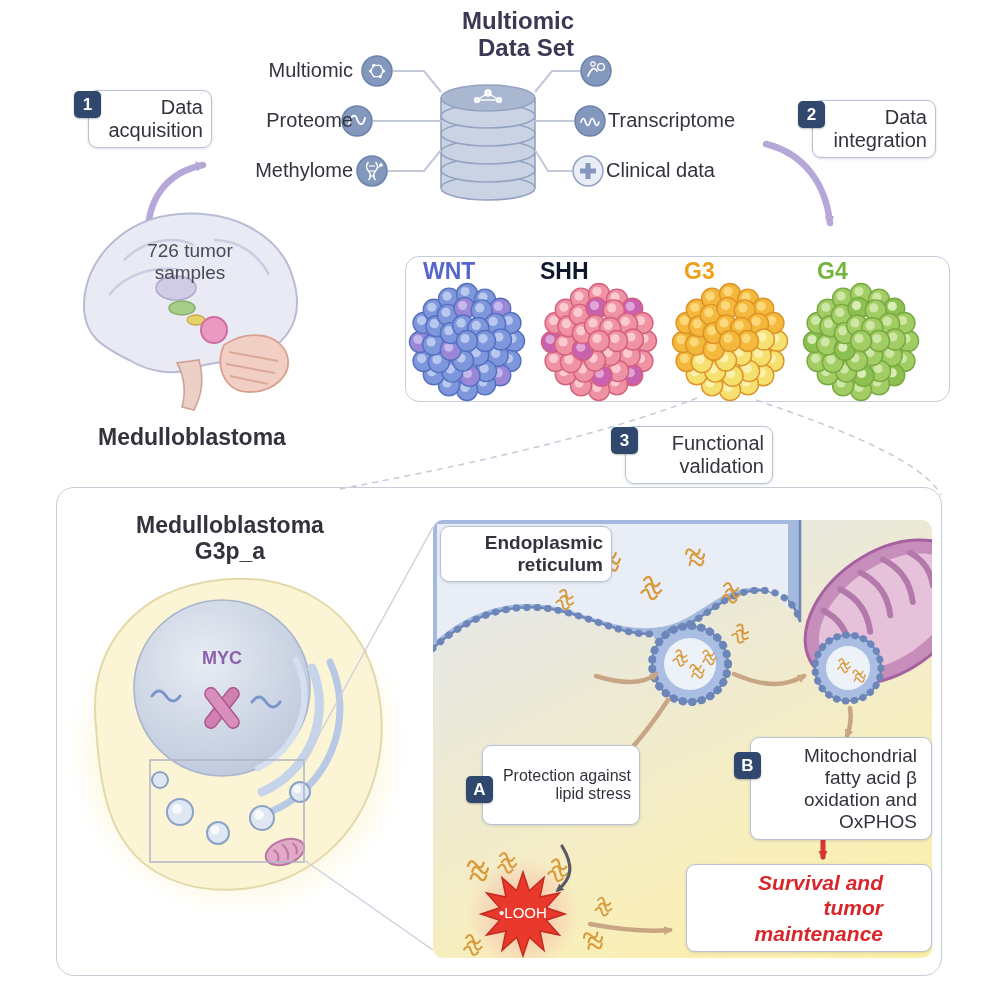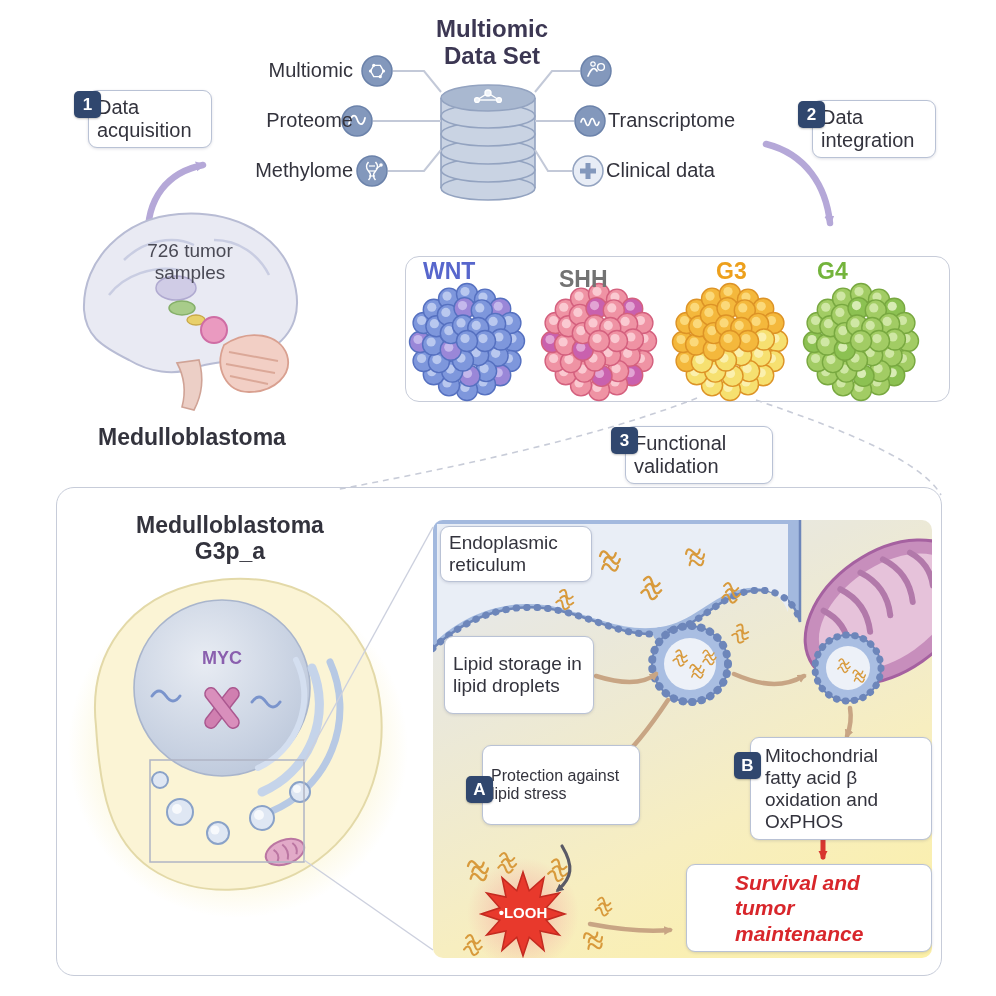--- a/index.html
+++ b/index.html
@@ -8,39 +8,39 @@
   .panel{position:absolute;background:#fff;border:1.6px solid #c7ccd9;border-radius:14px;z-index:1;}
   #subgroup-panel{left:405px;top:256px;width:543px;height:144px;}
   #bottom-panel{left:56px;top:487px;width:884px;height:487px;border-radius:18px;}
   #inner-panel{left:433px;top:520px;width:499px;height:438px;border:none;border-radius:10px;
     background:linear-gradient(155deg,#e4e8f3 0%,#eae8da 30%,#f7eec0 65%,#fcf0a6 100%);}
   #art{position:absolute;left:0;top:0;z-index:2;pointer-events:none;}
   .txt{position:absolute;z-index:3;}
   .label{font-size:20px;}
   .right{text-align:right;}
   .box{position:absolute;z-index:3;display:flex;align-items:center;justify-content:center;
-       text-align:left;background:#fff;border:1.6px solid #b9c2d5;border-radius:9px;
+       text-align:right;background:#fff;border:1.6px solid #b9c2d5;border-radius:9px;
        box-shadow:0 1px 3px rgba(70,80,110,.18);font-size:20px;line-height:1.15;
        padding:5px 8px;box-sizing:border-box;}
   .badge{position:absolute;z-index:5;width:27px;height:27px;border-radius:5px;color:#fff;
          font-weight:bold;font-size:17px;display:flex;align-items:center;justify-content:center;
          box-shadow:0 1px 2px rgba(0,0,0,.25);}
   .sg-label{position:absolute;z-index:3;top:258px;width:90px;text-align:left;
             font-weight:bold;font-size:23px;}
   #main-title{left:410px;top:8px;width:164px;font-weight:bold;font-size:24px;
-              color:#3c3753;text-align:center;line-height:1.12;margin-top:8px;}
+              color:#3c3753;text-align:right;line-height:1.12;}
   #brain-samples{left:130px;top:240px;width:120px;text-align:center;font-size:19px;
                  color:#4a4a55;line-height:1.15;}
   #brain-label{left:52px;top:424px;width:280px;text-align:center;font-weight:bold;
                font-size:23px;color:#33333d;}
   #cell-title{left:100px;top:512px;width:260px;text-align:center;font-weight:bold;
               font-size:23px;line-height:1.15;color:#33333d;}
   #myc-label{left:194px;top:648px;width:56px;text-align:center;font-weight:bold;
              font-size:18px;color:#8a5fae;}
-  #looh-label{left:481px;top:904px;width:84px;text-align:center;font-weight:bold;
+  #looh-label{left:481px;top:904px;width:84px;text-align:center;font-weight:normal;
               font-size:15px;color:#fff;}
   #outcome-box{font-weight:bold;font-size:21px;line-height:1.2;}
 </style>
 </head>
 <body>
 
 <div id="stage">
 
   <div class="panel" id="subgroup-panel"></div>
   <div class="panel" id="bottom-panel"></div>
@@ -634,32 +634,31 @@
   <div class="box" style="left:88px;top:90px;width:124px;min-height:58px;">Data acquisition</div>
   <div class="badge" style="left: 798px; top: 101px; background: rgb(48, 71, 110);">2</div>
   <div class="box" style="left:812px;top:100px;width:124px;min-height:58px;">Data integration</div>
   <div class="badge" style="left: 611px; top: 427px; background: rgb(48, 71, 110);">3</div>
   <div class="box" style="left:625px;top:426px;width:148px;min-height:54px;">Functional validation</div>
 
   <div class="txt" id="brain-samples">726 tumor samples</div>
   <div class="txt" id="brain-label">Medulloblastoma</div>
 
   <div class="sg-label" style="left: 423px; color: rgb(87, 102, 204);">WNT</div>
-  <div class="sg-label" style="left: 559px; color: #737373; margin-top: 8px;">SHH</div>
-  <div class="sg-label" style="left: 716px; color: rgb(237, 160, 28);">G3</div>
+  <div class="sg-label" style="left: 540px; color: #0f172a;">SHH</div>
+  <div class="sg-label" style="left: 684px; color: rgb(237, 160, 28);">G3</div>
   <div class="sg-label" style="left: 817px; color: rgb(116, 180, 60);">G4</div>
 
   <div class="txt" id="cell-title">
     <span>Medulloblastoma</span><br>
     <span>G3p_a</span>
   </div>
   <div class="txt" id="myc-label">MYC</div>
 
-  <div class="box" style="left:440px;top:526px;width:152px;min-height:56px;font-size:19px;">Endoplasmic reticulum</div>
-  <div class="box" style="left:444px;top:636px;width:150px;min-height:78px;font-size:19px;">Lipid storage in lipid droplets</div>
+  <div class="box" style="left:440px;top:526px;width:172px;min-height:56px;font-size:19px;font-weight:bold;">Endoplasmic reticulum</div>
 
   <div class="badge" style="left: 466px; top: 776px; background: rgb(48, 71, 110);">A</div>
   <div class="box" style="left:482px;top:745px;width:158px;min-height:80px;font-size:16px;">Protection against lipid stress</div>
   <div class="badge" style="left: 734px; top: 752px; background: rgb(48, 71, 110);">B</div>
   <div class="box" style="left:750px;top:737px;width:182px;min-height:98px;font-size:19px;padding:7px 14px;">Mitochondrial fatty acid β oxidation and OxPHOS</div>
 
   <div class="txt" id="looh-label">•LOOH</div>
   <div class="box" id="outcome-box" style="left: 686px; top: 864px; width: 246px; min-height: 88px; padding: 5px 48px; color: rgb(216, 38, 43); font-style: italic;">Survival and tumor maintenance</div>
 
 </div>

